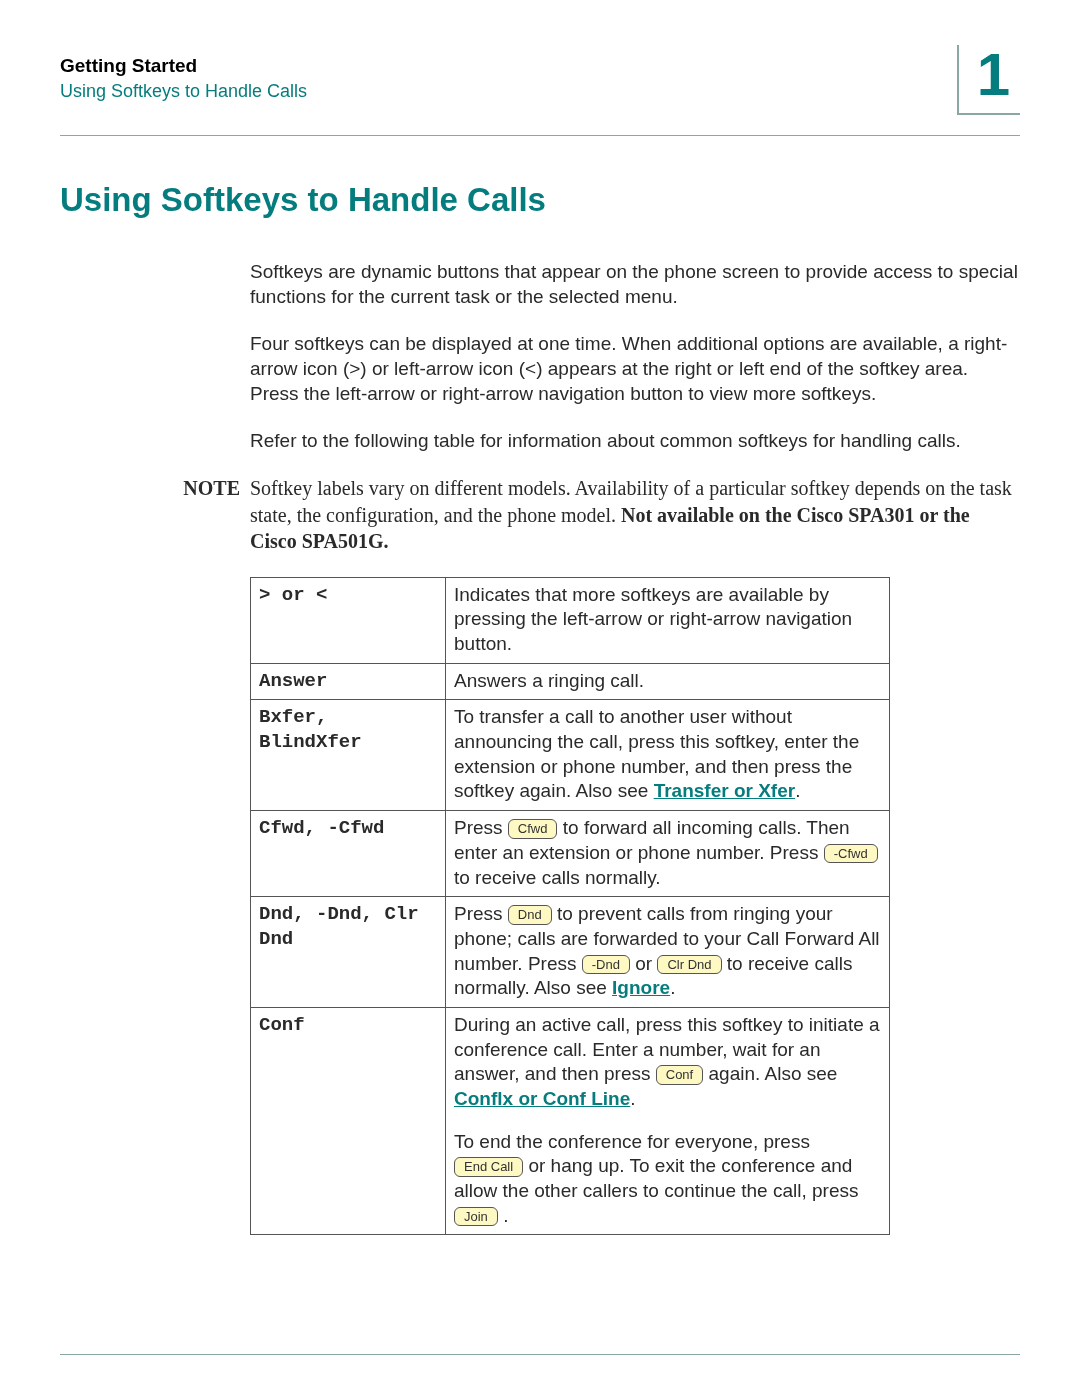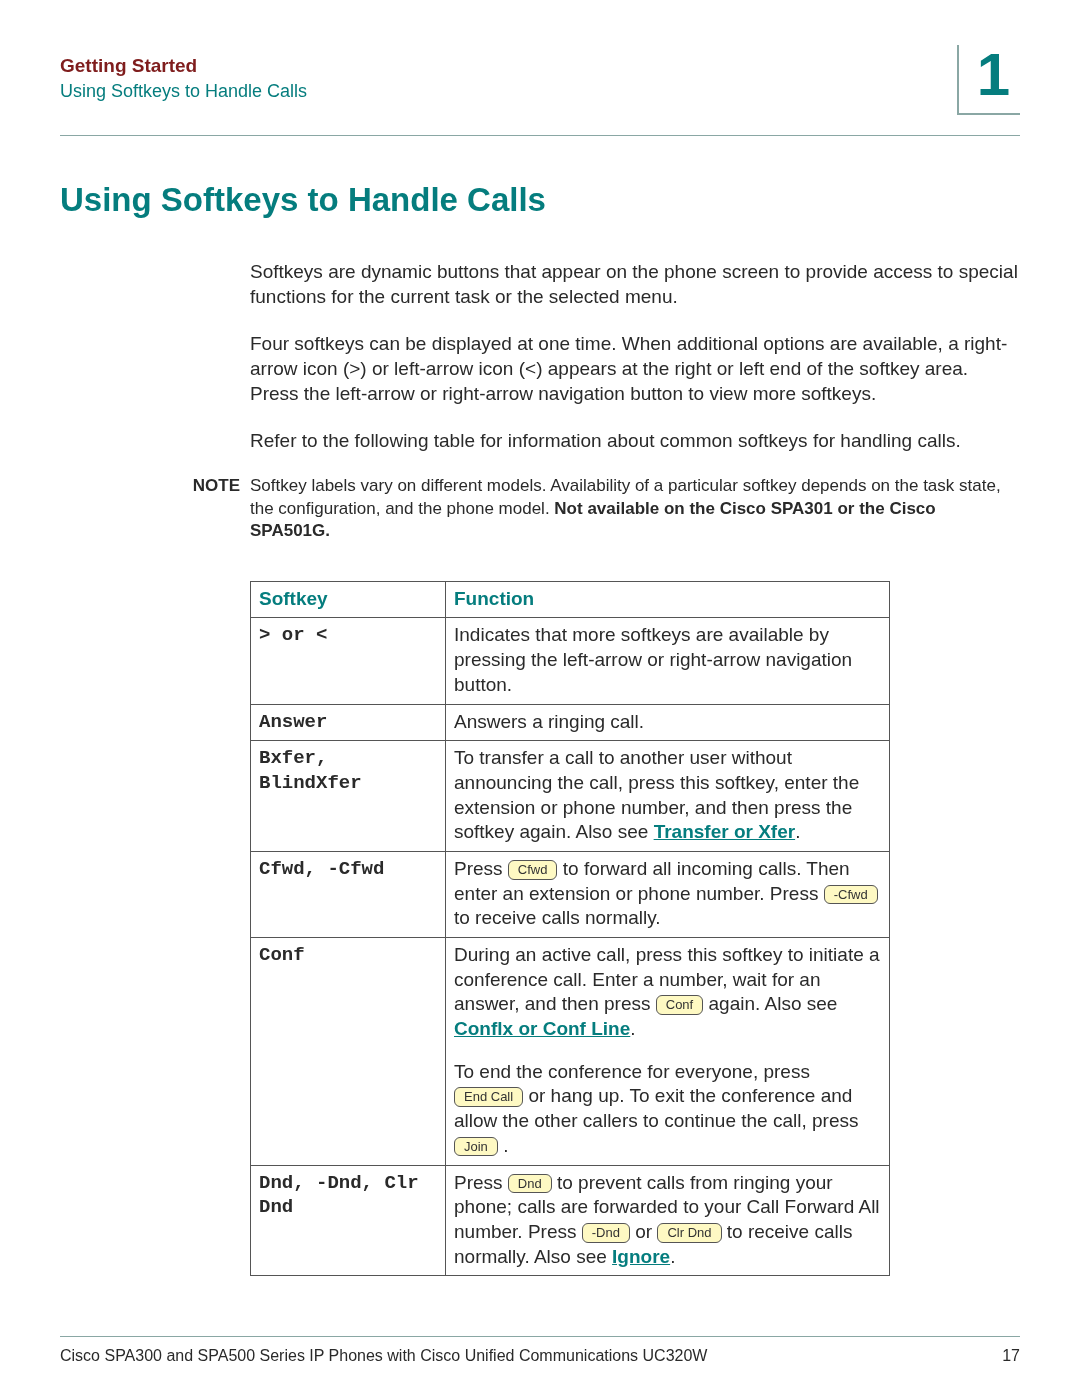--- a/index.html
+++ b/index.html
@@ -31,21 +31,21 @@
     padding: 0 10px 8px 18px;
     margin-top: -10px;
   }
   .chapter-num {
     font-size: 60px;
     font-weight: bold;
     color: #057d7e;
     line-height: 1;
   }
   .hdr-title {
-    color: #7f1d1d;
+    color: #000000;
     font-weight: bold;
     font-size: 19px;
   }
   .hdr-sub {
     color: #057d7e;
     font-size: 18px;
     margin-top: 4px;
   }
   .rule {
     border: none;
@@ -64,23 +64,24 @@
   .body-block {
     margin-left: 190px;
     font-size: 19px;
     line-height: 1.32;
   }
   .body-block p {
     margin: 0 0 22px 0;
   }
   .note-row {
     display: flex;
-    font-size: 17px;
+    font-size: 20px;
     line-height: 1.32;
-    margin-bottom: 38px;
+    margin-bottom: 22px;
+    font-family: Liberation Serif, serif;
   }
   .note-label {
     width: 190px;
     text-align: right;
     padding-right: 10px;
     font-weight: bold;
     box-sizing: border-box;
     flex-shrink: 0;
   }
   .note-body {
@@ -167,62 +168,54 @@
 
   <div class="note-row">
     <div class="note-label">NOTE</div>
     <div class="note-body">
       <span>Softkey labels vary on different models. Availability of a particular softkey depends on the task state, the configuration, and the phone model. </span><span class="bold">Not available on the Cisco SPA301 or the Cisco SPA501G.</span>
     </div>
   </div>
 
   <table class="sk">
     <tbody>
-        <tr>
-      <th>Softkey</th>
-      <th>Function</th>
-    </tr>
     <tr>
       <td class="key">&gt; or &lt;</td>
       <td>Indicates that more softkeys are available by pressing the left-arrow or right-arrow navigation button.</td>
     </tr>
     <tr>
       <td class="key">Answer</td>
       <td>Answers a ringing call.</td>
     </tr>
     <tr>
       <td class="key">Bxfer, BlindXfer</td>
       <td>
         <span>To transfer a call to another user without announcing the call, press this softkey, enter the extension or phone number, and then press the softkey again. Also see </span><span class="link">Transfer or Xfer</span><span>.</span>
       </td>
     </tr>
     <tr>
       <td class="key">Cfwd, -Cfwd</td>
       <td>
         <span>Press </span><span class="btn">Cfwd</span><span> to forward all incoming calls. Then enter an extension or phone number. Press </span><span class="btn">-Cfwd</span><span> to receive calls normally.</span>
+      </td>
+    </tr>
+    <tr>
+      <td class="key">Dnd, -Dnd, Clr Dnd</td>
+      <td>
+        <span>Press </span><span class="btn">Dnd</span><span> to prevent calls from ringing your phone; calls are forwarded to your Call Forward All number. Press </span><span class="btn">-Dnd</span><span> or </span><span class="btn">Clr Dnd</span><span> to receive calls normally. Also see </span><span class="link">Ignore</span><span>.</span>
       </td>
     </tr>
     <tr>
       <td class="key">Conf</td>
       <td>
         <span>During an active call, press this softkey to initiate a conference call. Enter a number, wait for an answer, and then press </span><span class="btn">Conf</span><span> again. Also see </span><span class="link">Conflx or Conf Line</span><span>.</span>
         <div style="height:18px"></div>
         <span>To end the conference for everyone, press </span><span class="btn">End Call</span><span> or hang up. To exit the conference and allow the other callers to continue the call, press </span><span class="btn">Join</span><span> .</span>
       </td>
     </tr>
-    <tr>
-      <td class="key">Dnd, -Dnd, Clr Dnd</td>
-      <td>
-        <span>Press </span><span class="btn">Dnd</span><span> to prevent calls from ringing your phone; calls are forwarded to your Call Forward All number. Press </span><span class="btn">-Dnd</span><span> or </span><span class="btn">Clr Dnd</span><span> to receive calls normally. Also see </span><span class="link">Ignore</span><span>.</span>
-      </td>
-    </tr>
   </tbody>
     </table>
 
   <div class="footer">
     <hr class="rule">
-    <div class="footer-row">
-      <span>Cisco SPA300 and SPA500 Series IP Phones with Cisco Unified Communications UC320W</span>
-      <span>17</span>
-    </div>
   </div>
 
 </div>
 
 </body></html>

